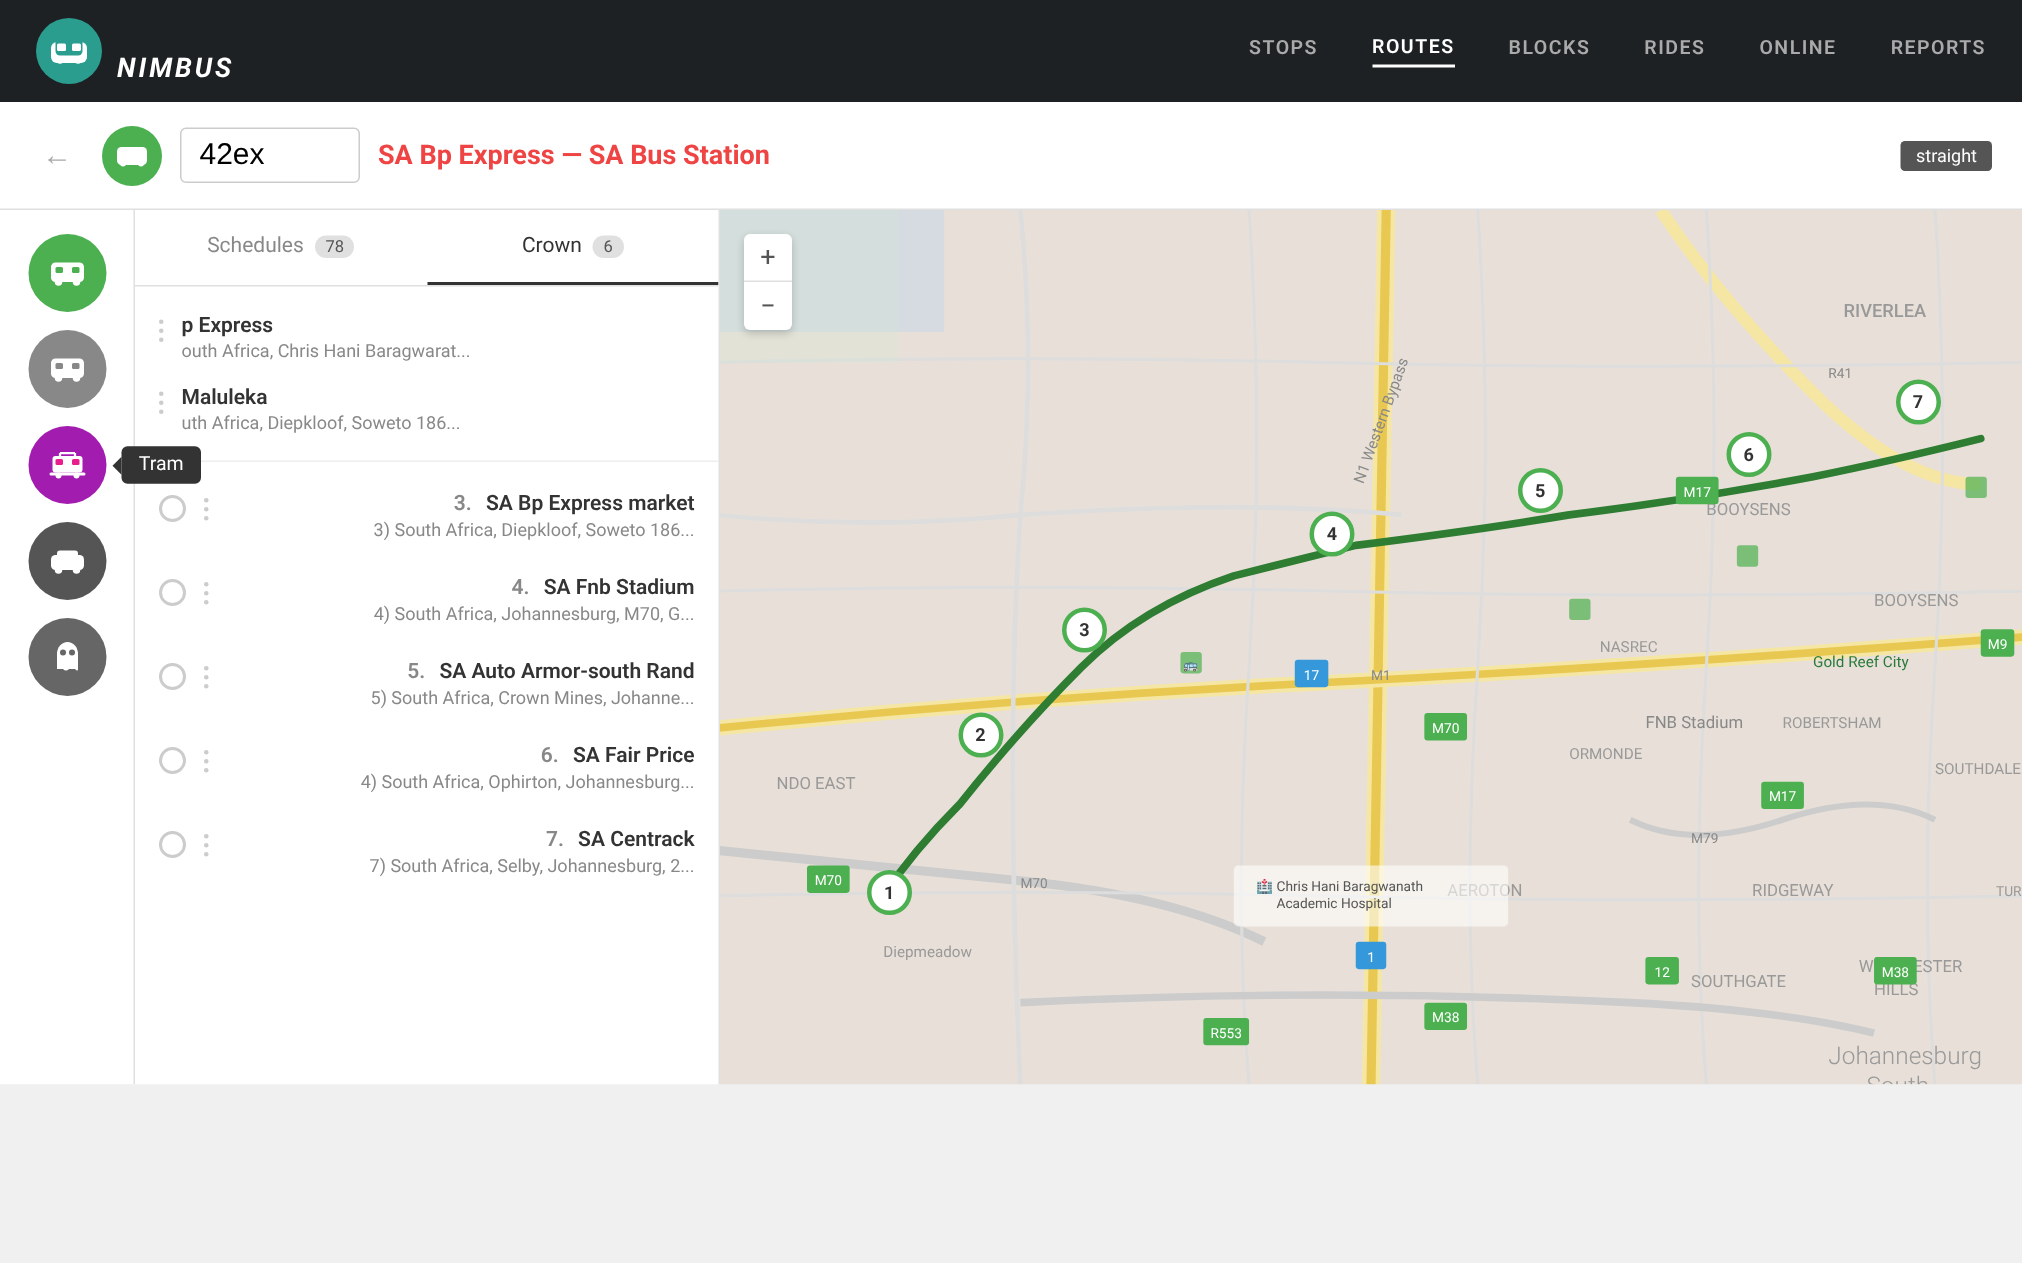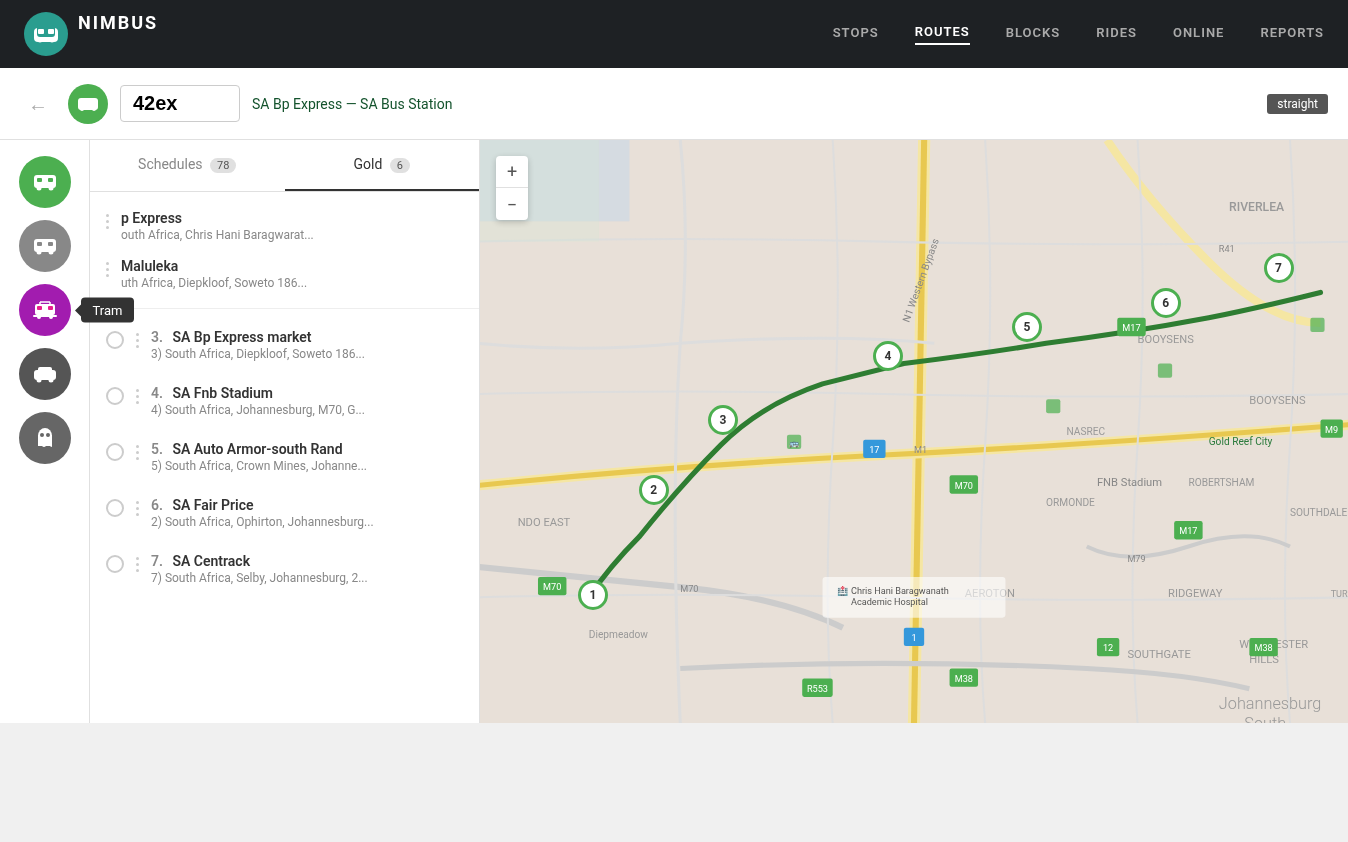--- a/index.html
+++ b/index.html
@@ -10,23 +10,24 @@
       background: #1e2124;
       height: 68px;
       display: flex;
       align-items: center;
       padding: 0 24px;
       position: relative;
       z-index: 100;
     }
     .nav-logo {
       display: flex;
-      align-items: flex-start;
+      align-items: flex-end;
       gap: 10px;
       margin-right: auto;
+      font-style: italic;
     }
     .nav-logo-icon {
       width: 44px;
       height: 44px;
       background: #2a9d8f;
       border-radius: 50%;
       display: flex;
       align-items: center;
       justify-content: center;
       font-size: 20px;
@@ -85,26 +86,25 @@
       align-items: center;
       justify-content: center;
       font-size: 16px;
     }
     .route-number-input {
       border: 1px solid #ccc;
       border-radius: 4px;
       padding: 6px 12px;
       font-size: 20px;
       width: 120px;
-      font-weight: bold;
     }
     .route-title {
-      font-size: 14px;
-      font-weight: 400;
-      color: #14532d;
+      font-size: 18px;
+      font-weight: 700;
+      color: #ef4444;
       flex: 1;
     }
     .straight-badge {
       background: #555;
       color: white;
       font-size: 12px;
       padding: 3px 10px;
       border-radius: 3px;
     }
 
@@ -206,20 +206,21 @@
       padding: 1px 7px;
       font-size: 11px;
       margin-left: 4px;
     }
 
     
     .stops-list {
       flex: 1;
       overflow-y: auto;
       padding: 8px 0;
+      text-align: right;
     }
     .stop-item {
       display: flex;
       align-items: flex-start;
       padding: 12px 16px;
       gap: 12px;
       cursor: pointer;
     }
     .stop-radio {
       width: 18px;
@@ -410,21 +411,21 @@
   </div>
 
   <div class="stops-panel">
 
     <div class="tabs-row">
       <div class="tab">
         <span>Schedules</span>
         <span class="tab-badge">78</span>
       </div>
       <div class="tab active">
-        <span>Gold</span>
+        <span>Crown</span>
         <span class="tab-badge">6</span>
       </div>
     </div>
 
     <div style="border-bottom:1px solid #eee; padding:10px 16px;">
       <div class="stop-item" style="padding:8px 0;">
         <div class="stop-drag-handle">
           <div class="stop-drag-dot"></div>
             <div class="stop-drag-dot"></div>
             <div class="stop-drag-dot"></div>
@@ -502,21 +503,21 @@
         <div class="stop-drag-handle">
           <div class="stop-drag-dot"></div>
             <div class="stop-drag-dot"></div>
             <div class="stop-drag-dot"></div>
         </div>
         <div class="stop-info">
           <div class="stop-name">
             <span style="color:#888;margin-right:6px;">6.</span>
             <span>SA Fair Price</span>
           </div>
-          <div class="stop-addr">2) South Africa, Ophirton, Johannesburg...</div>
+          <div class="stop-addr">4) South Africa, Ophirton, Johannesburg...</div>
         </div>
       </div>
 
       <div class="stop-item">
         <div class="stop-radio"></div>
         <div class="stop-drag-handle">
           <div class="stop-drag-dot"></div>
             <div class="stop-drag-dot"></div>
             <div class="stop-drag-dot"></div>
         </div>

